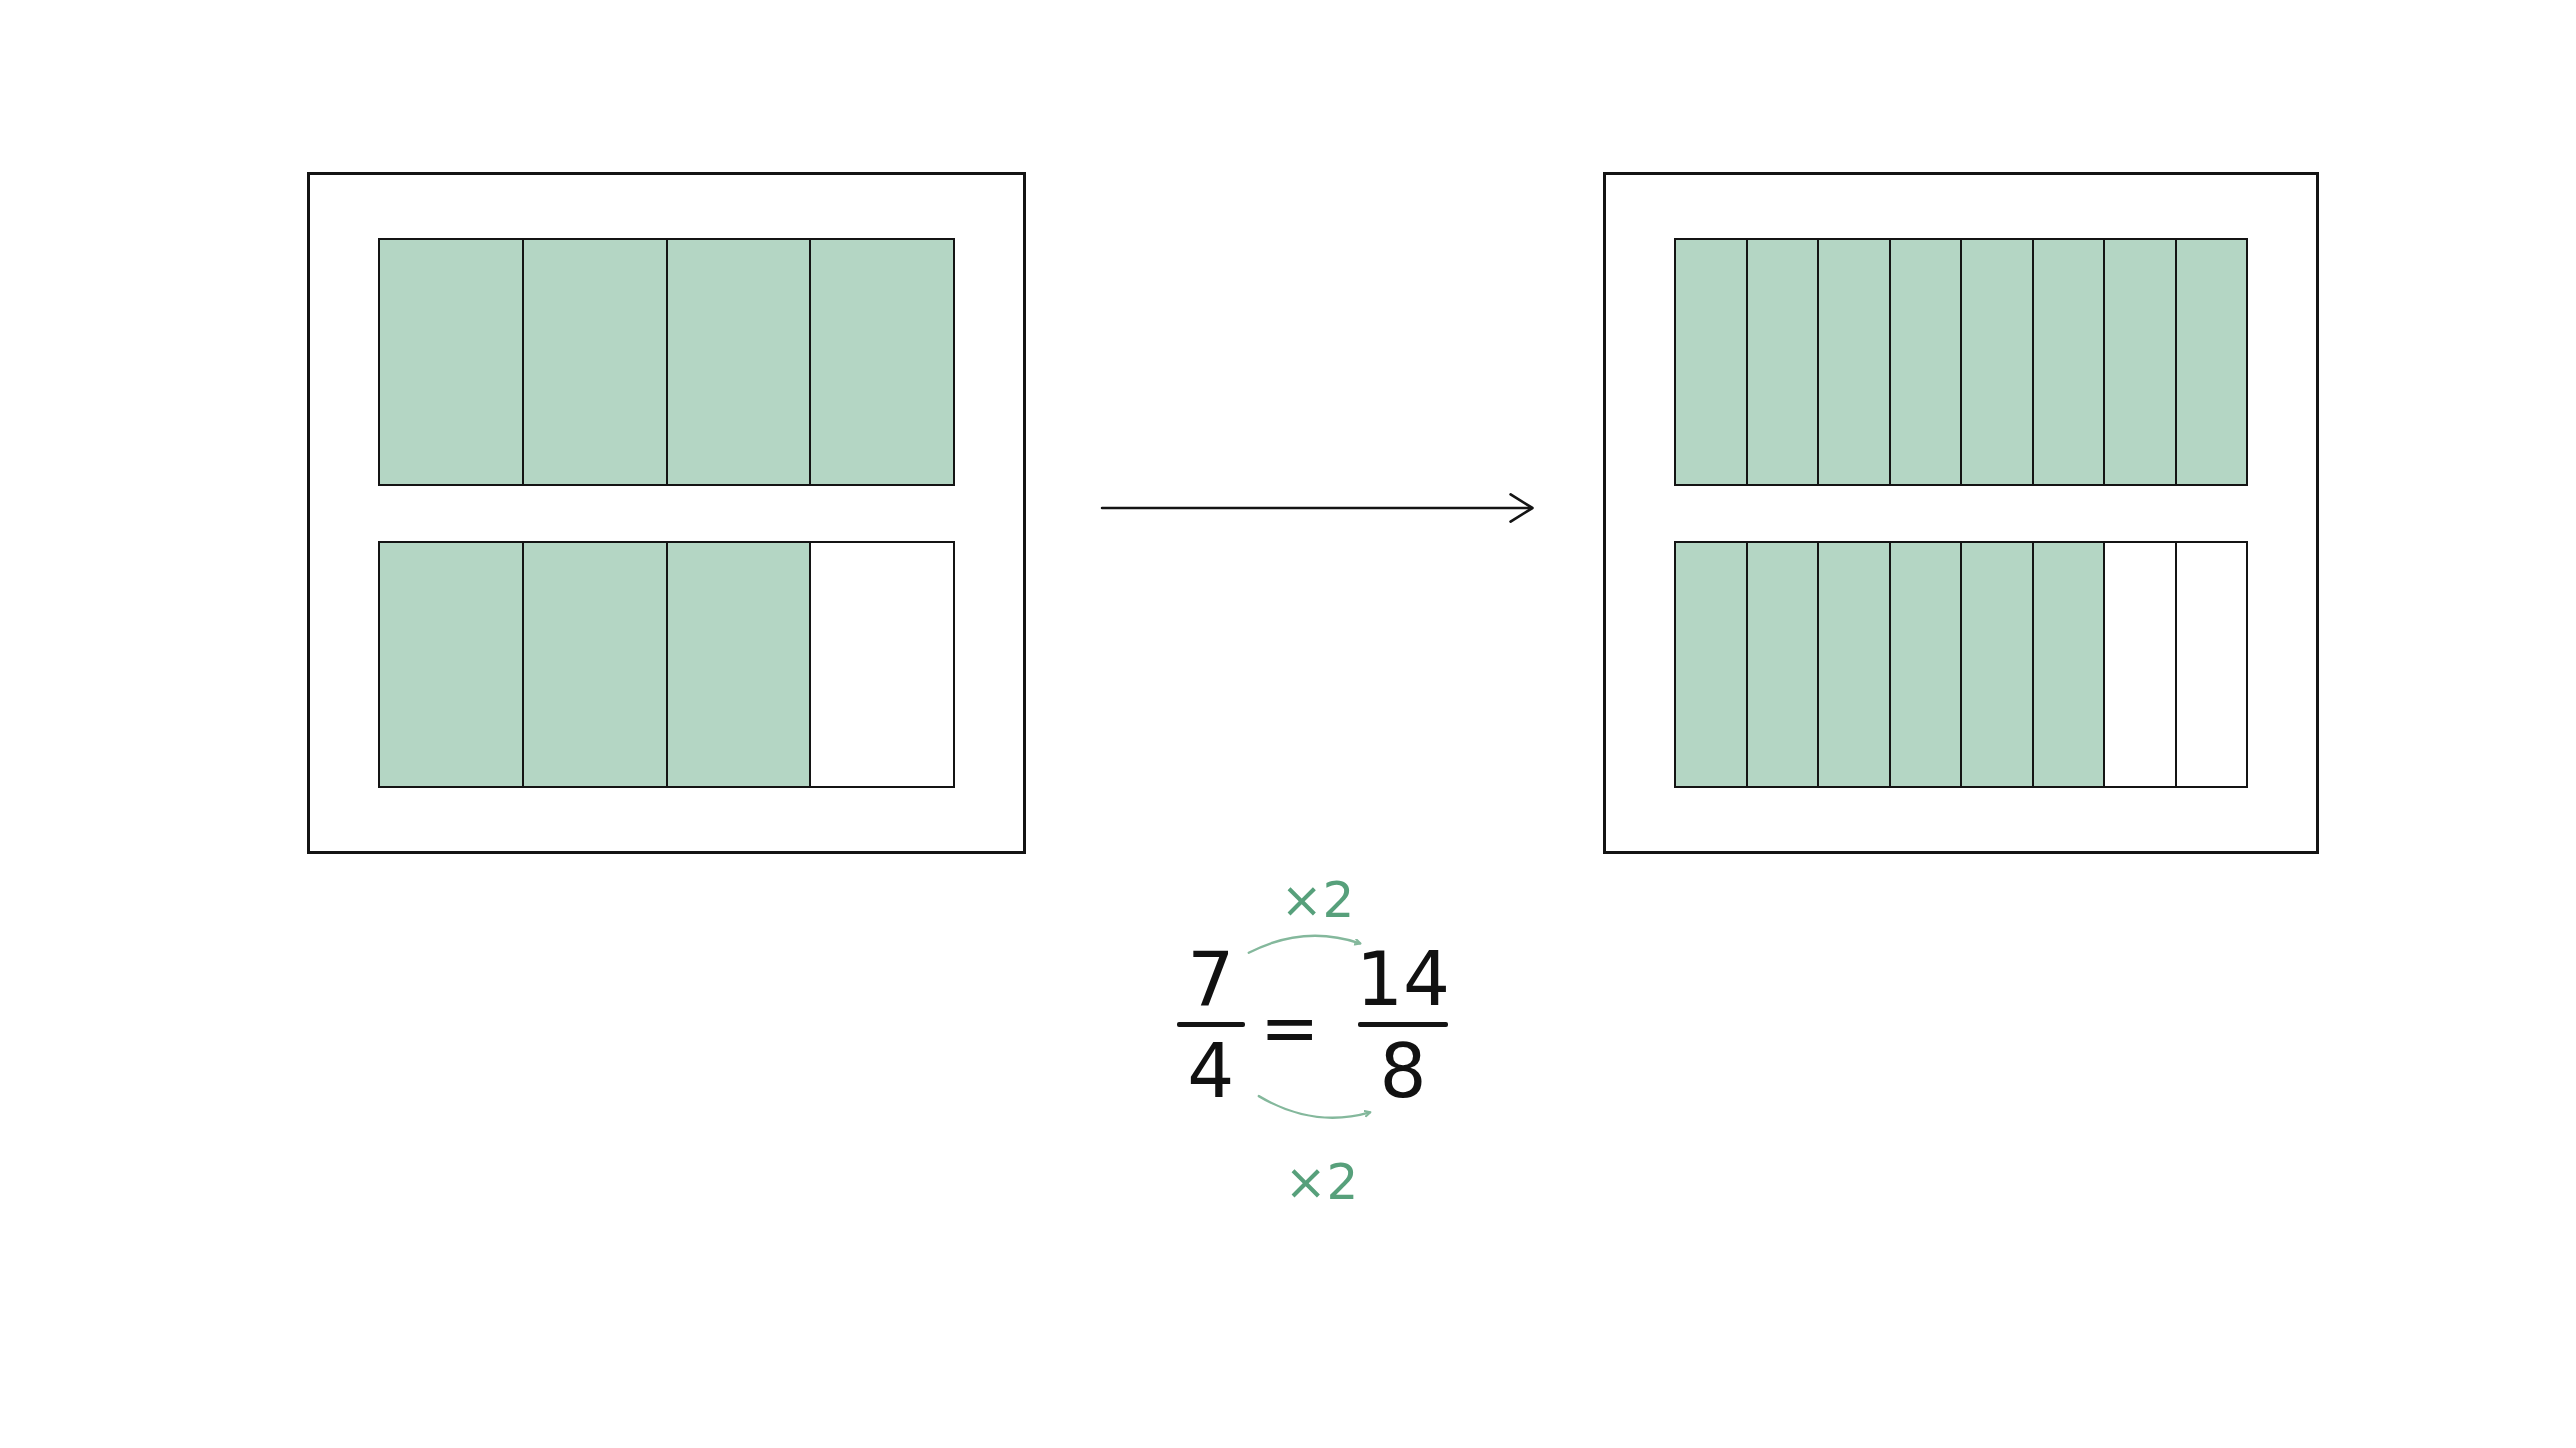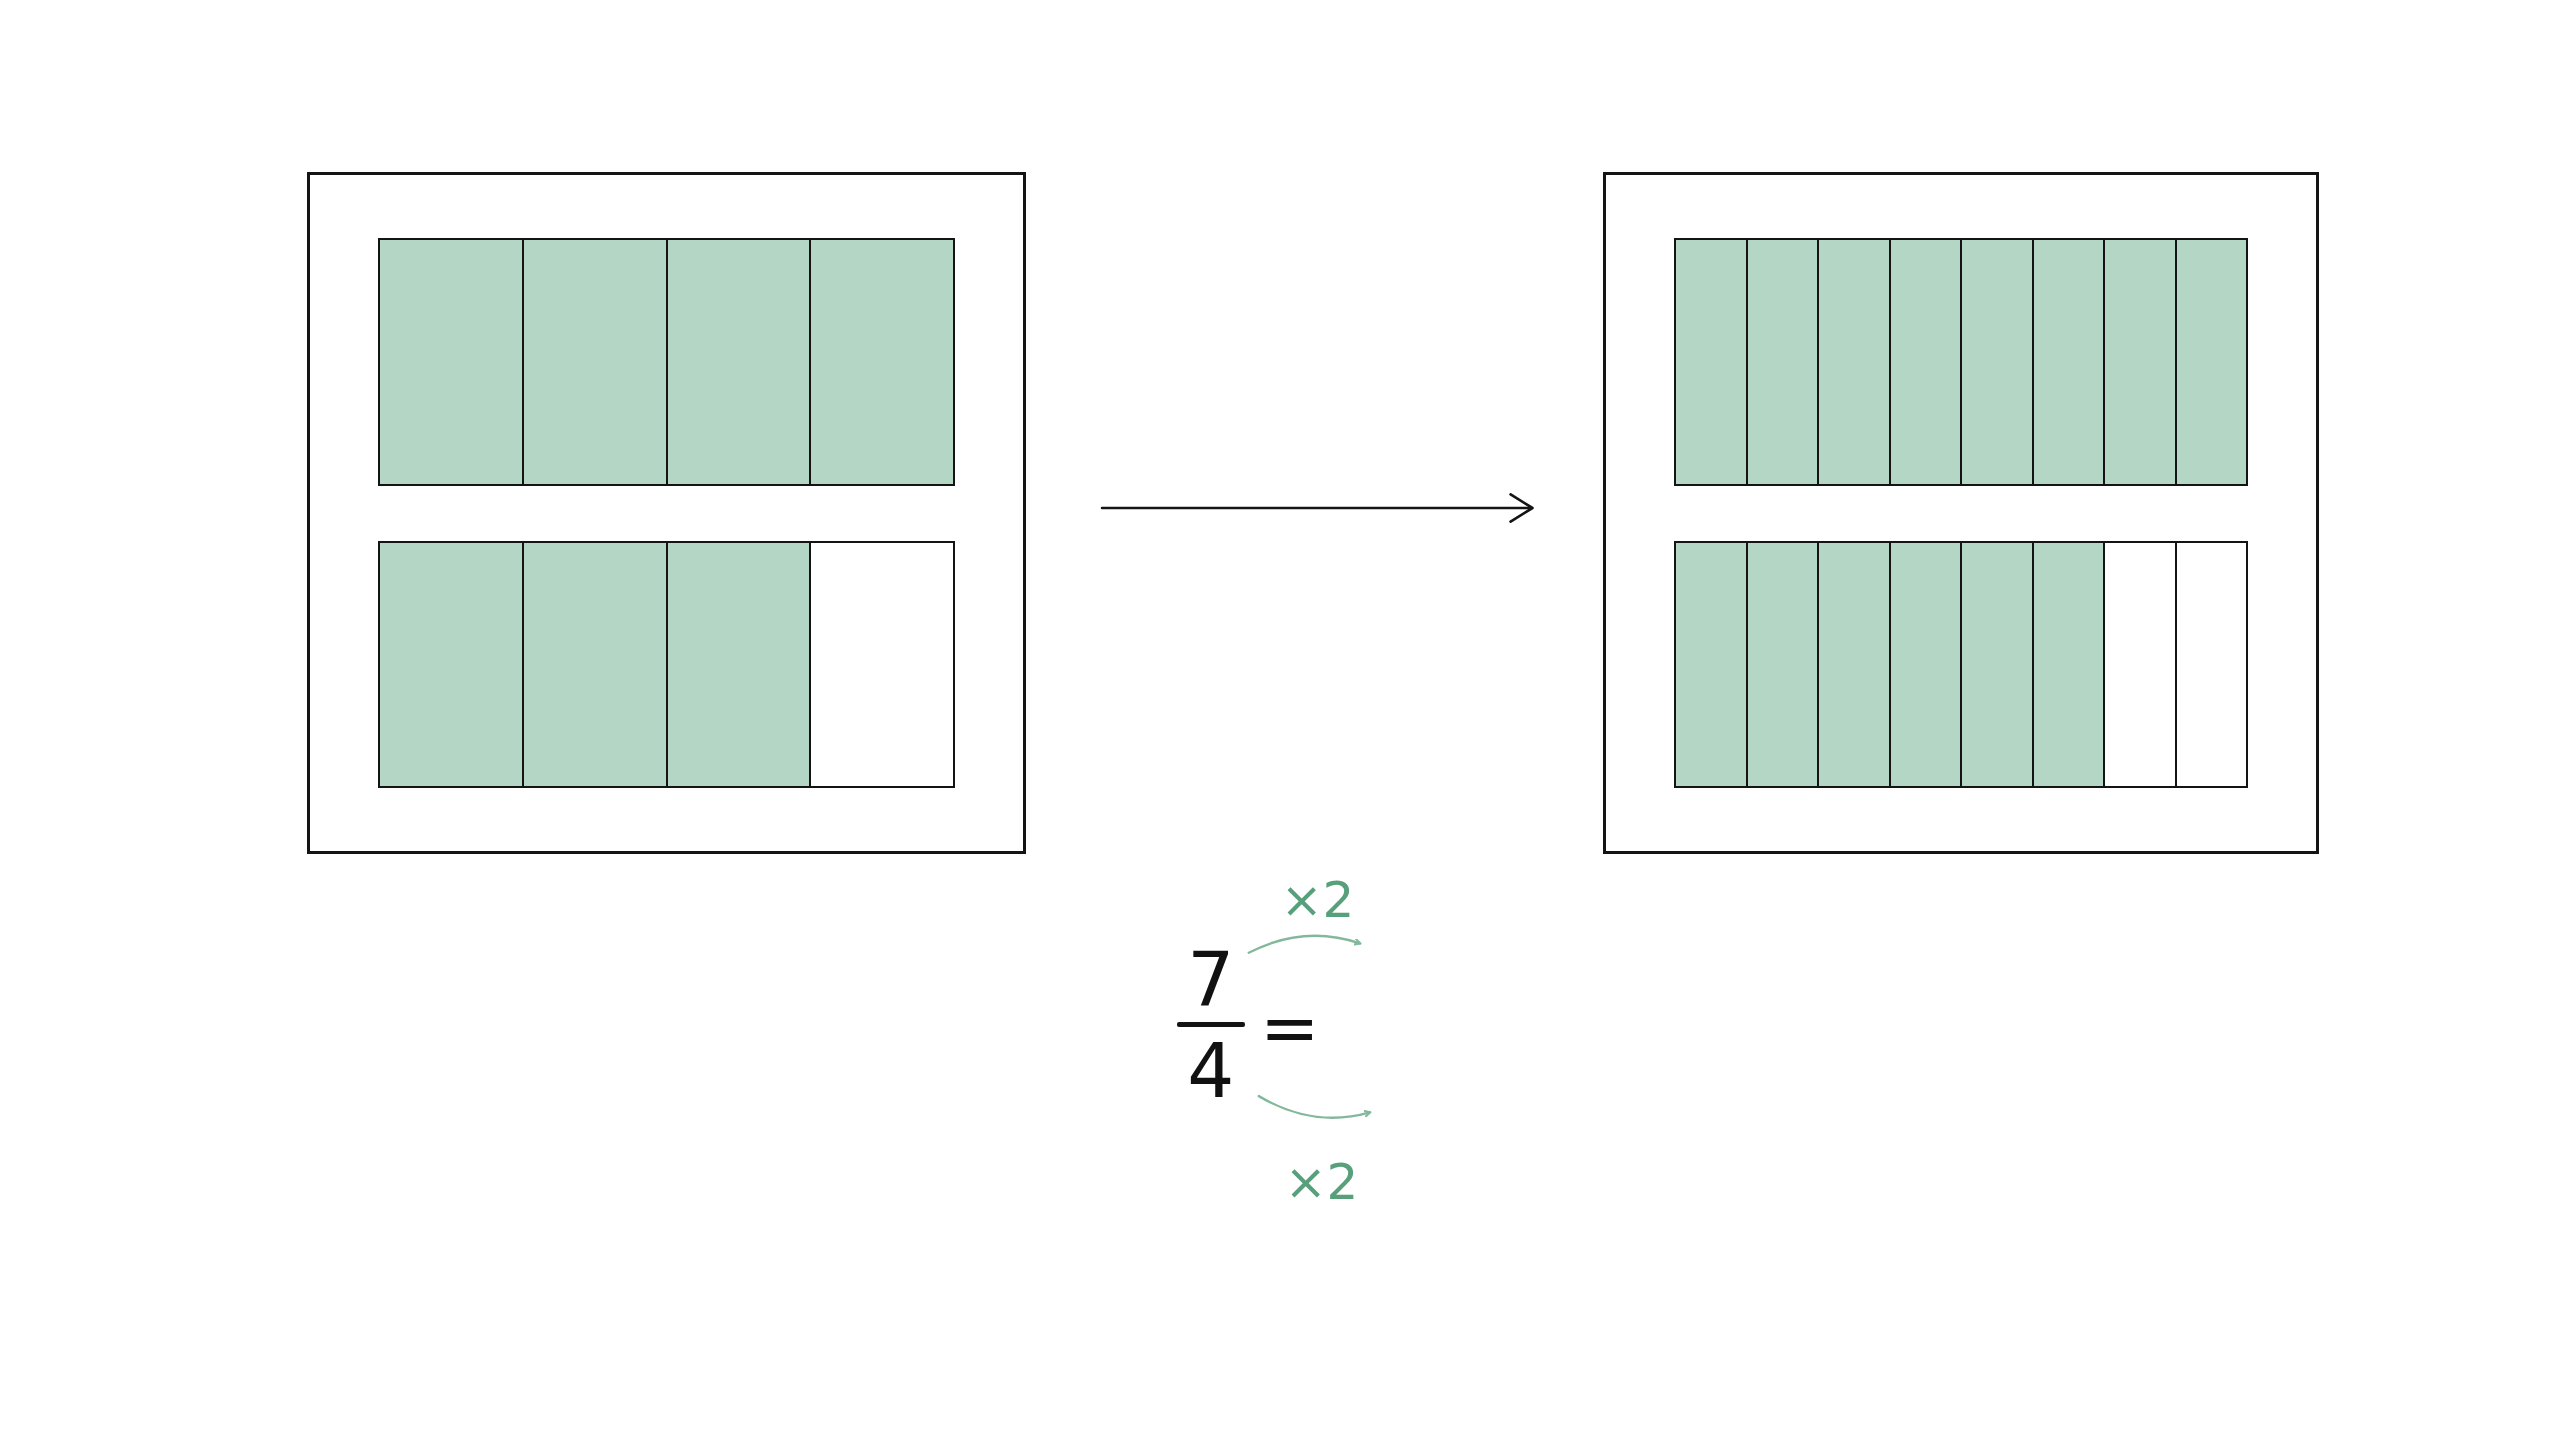--- a/index.html
+++ b/index.html
@@ -113,20 +113,25 @@
     </svg>
 
     <div class="frac frac-lhs">
       <div class="num">7</div>
       <div class="rule"></div>
       <div class="den">4</div>
     </div>
 
     <div class="equals">=</div>
 
+    <div class="frac frac-rhs">
+      <div class="num">14</div>
+      <div class="rule"></div>
+      <div class="den">8</div>
+    </div>
 
     <svg class="arc-svg arc-bottom" viewBox="0 0 200 68" xmlns="http://www.w3.org/2000/svg">
       <defs>
         <marker id="head-bottom" markerWidth="12" markerHeight="12" refX="8" refY="5" orient="auto" markerUnits="userSpaceOnUse">
           <path class="arc-head" d="M1,1 L9,5 L1,9"></path>
         </marker>
       </defs>
       <path class="arc-path" d="M 14 12 Q 95 60 178 36" marker-end="url(#head-bottom)"></path>
     </svg>
 

